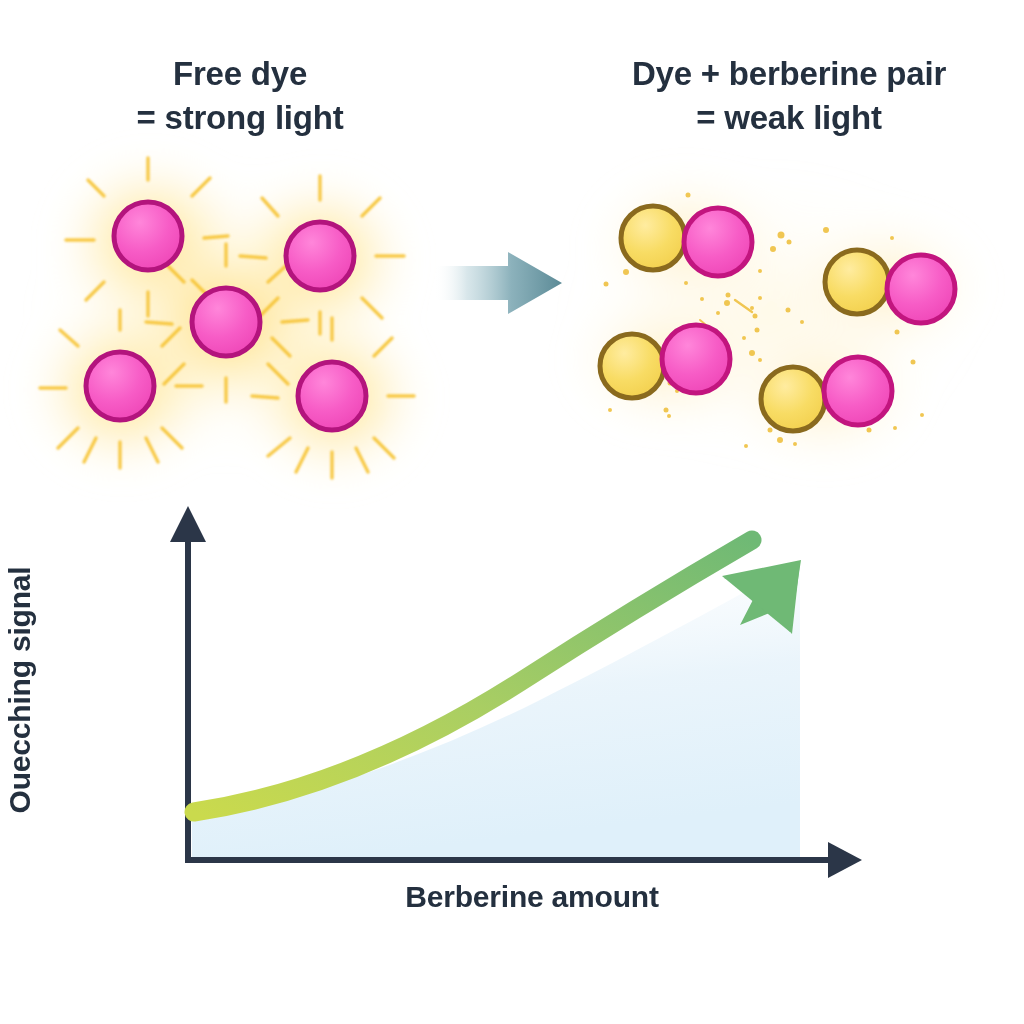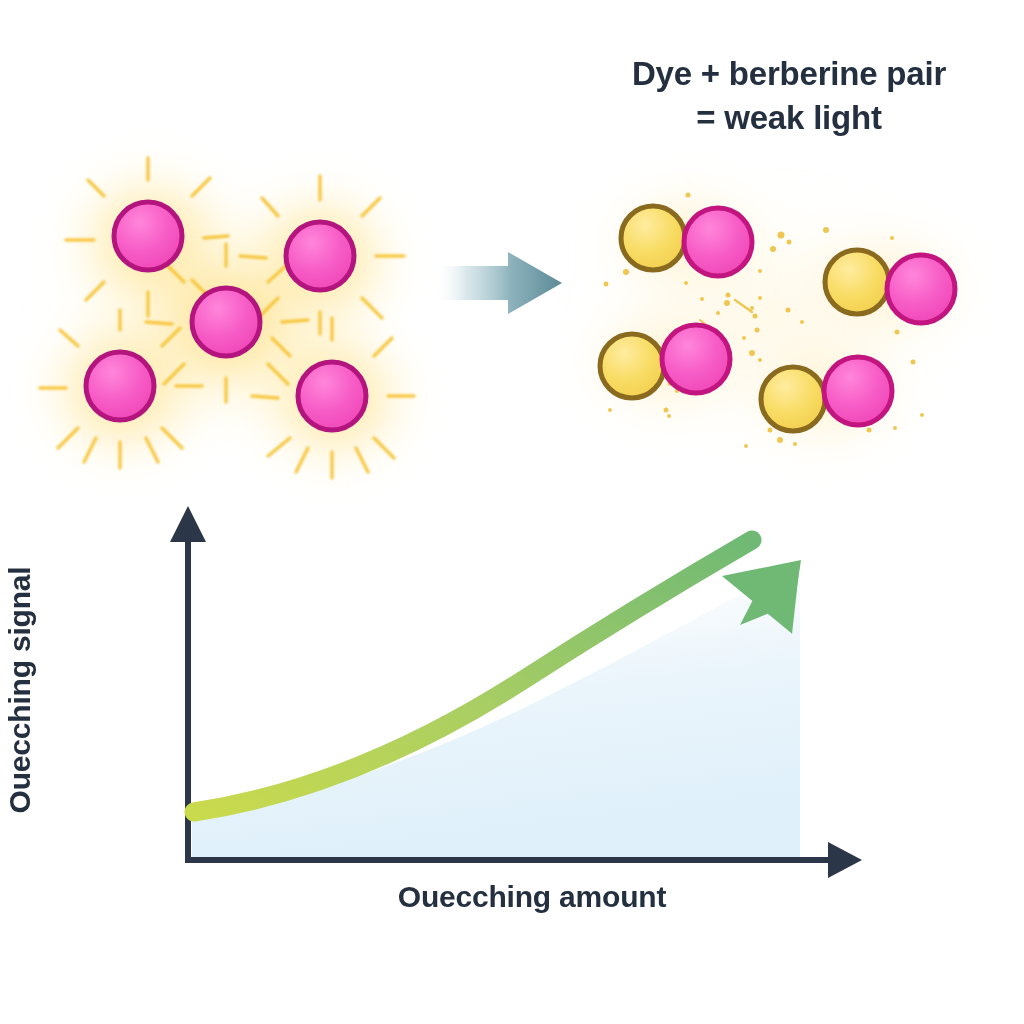--- a/index.html
+++ b/index.html
@@ -276,21 +276,23 @@
       <polygon points="862,860 828,842 828,878" stroke="none"></polygon>
     </g>
 
     <g>
       <path d="M194,812 C300,796 410,752 520,682 C610,624 690,576 752,540" fill="none" stroke="url(#curveGrad)" stroke-width="19" stroke-linecap="round"></path>
       <polygon points="800,562 724,578 757,592 740,625 772,612 792,634" fill="#6fb975"></polygon>
       <polygon points="801,560 722,576 790,632" fill="#6fb975"></polygon>
     </g>
   </svg>
 
+  <div class="panel-title" id="title-left">Free dye
+= strong light</div>
 
   <div class="panel-title" id="title-right">Dye + berberine pair
 = weak light</div>
 
-  <div class="axis-label" id="x-axis-label">Ouecching amount</div>
+  <div class="axis-label" id="x-axis-label">Berberine amount</div>
 
   <div class="axis-label" id="y-axis-label">Ouecching signal</div>
 
 </div>
 
 </body></html>

